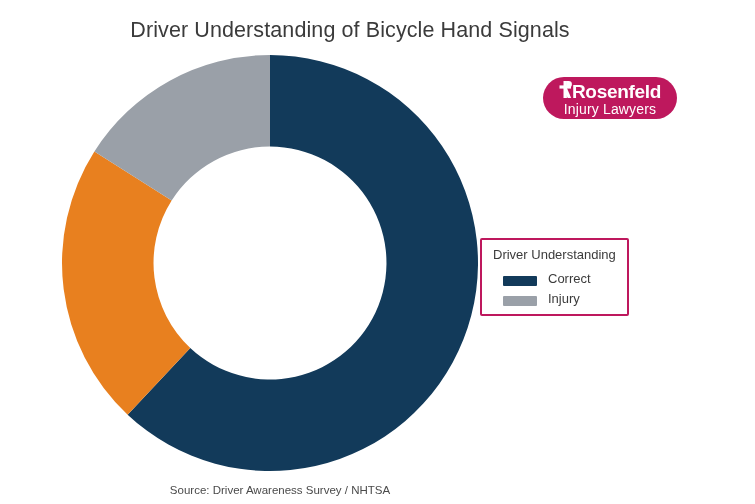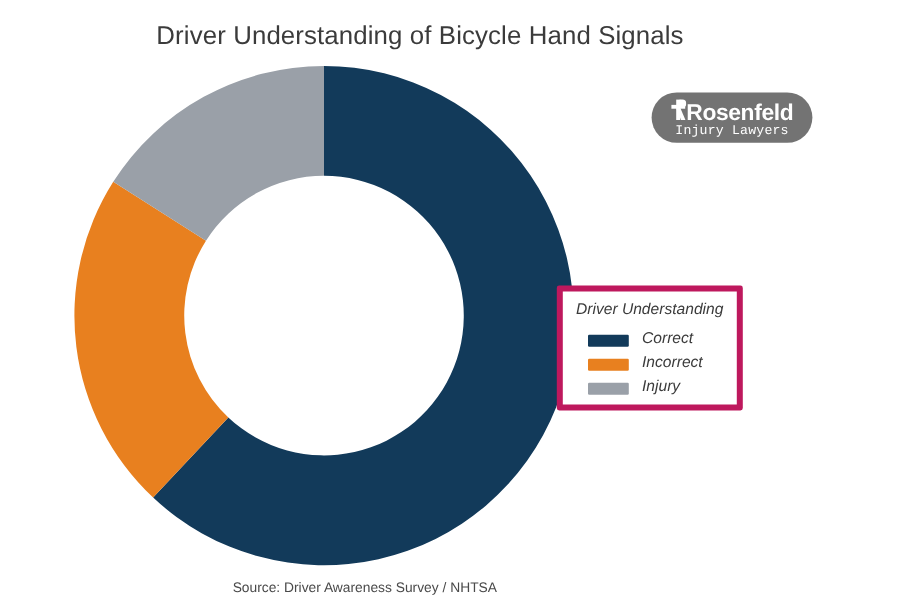--- a/index.html
+++ b/index.html
@@ -48,28 +48,27 @@
   .donut-svg {
     display: block;
     width: 416px;
     height: 416px;
     overflow: visible;
   }
 
   
   .legend {
     position: absolute;
-    left: 464px;
+    left: 480px;
     top: 238px;
     background: #ffffff;
-    border: 5px solid #be185d;
+    border: 2px solid #be185d;
     border-radius: 2px;
     padding: 7px 11px 8px 11px;
     box-sizing: border-box;
-    font-style: italic;
   }
   .legend-title {
     font-size: 13px;
     color: #3b3b3b;
     margin: 0 0 6px 0;
     white-space: nowrap;
     font-weight: 400;
   }
   .legend-row {
     display: flex;
@@ -122,38 +121,37 @@
   }
   .logo-r svg { display: block; }
   .logo-word {
     font-size: 19px;
     font-weight: 700;
     color: #ffffff;
     letter-spacing: -0.3px;
     font-family: "Liberation Sans", sans-serif;
   }
   .logo-sub {
-    font-size: 11px;
+    font-size: 14px;
     color: #ffffff;
     letter-spacing: 0.15px;
     margin-top: 0;
-    font-family: Liberation Mono, monospace;
+    font-family: Liberation Sans, sans-serif;
   }
 
   
   .source-note {
     position: absolute;
     left: 0;
     top: 484px;
     width: 560px;
     text-align: center;
     font-size: 11.5px;
     color: #4a4a4a;
     white-space: nowrap;
-    padding-left: 24px;
   }
 </style>
 </head>
 <body>
 
 <div id="chart-canvas">
 
   <div class="chart-title">Driver Understanding of Bicycle Hand Signals</div>
 
   <div class="donut-wrap">
@@ -167,32 +165,28 @@
   </div>
 
   <div class="legend">
     <div class="legend-title">Driver Understanding</div>
 
     <div class="legend-row">
       <span class="legend-swatch" style="background: rgb(18, 58, 90);"></span>
       <span class="legend-label">Correct</span>
     </div>
 
-    <div class="legend-row">
-      <span class="legend-swatch" style="background: rgb(232, 128, 31);"></span>
-      <span class="legend-label">Incorrect</span>
-    </div>
 
     <div class="legend-row">
       <span class="legend-swatch" style="background: rgb(154, 160, 168);"></span>
       <span class="legend-label">Injury</span>
     </div>
   </div>
 
-  <div class="logo-badge" style="background: #737373; text-align: right;">
+  <div class="logo-badge" style="background: #be185d; text-align: right;">
     <div class="logo-main">
       <span class="logo-r">
         <svg width="13" height="19" viewBox="0 0 13 19">
           <rect x="4.5" y="1" width="3.4" height="17" fill="#ffffff"></rect>
           <rect x="0.5" y="5.4" width="11.5" height="3.2" fill="#ffffff"></rect>
           <path d="M7.4 1 h2.2 a3.3 3.3 0 0 1 0 6.6 h-2.2 z" fill="#ffffff"></path>
           <path d="M7.6 7.2 l4.6 10.8 h-3.6 l-4.0 -9.4 z" fill="#ffffff"></path>
         </svg>
       </span>
       <span class="logo-word">Rosenfeld</span>

